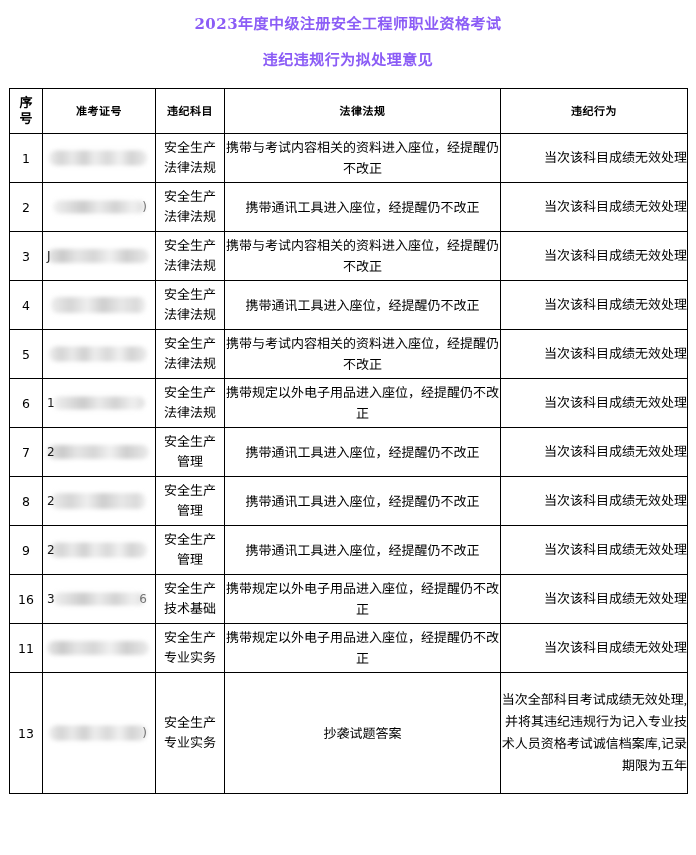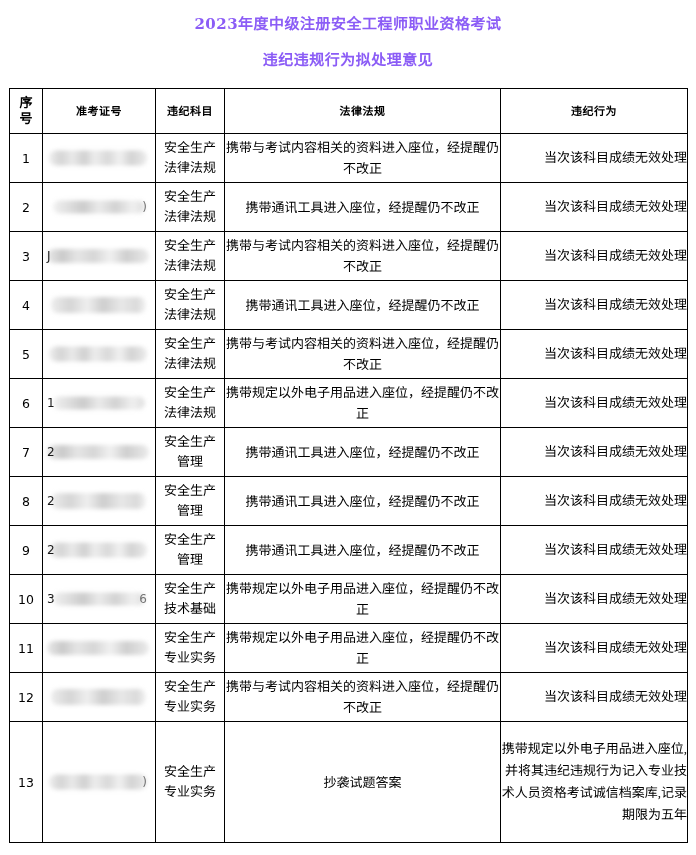--- a/index.html
+++ b/index.html
@@ -333,21 +333,21 @@
               <span class="redaction-prefix">2</span>
             </td>
             <td class="cell-subject">
               <span class="sline">安全生产</span>
               <span class="sline">管理</span>
             </td>
             <td class="cell-behave">携带通讯工具进入座位，经提醒仍不改正</td>
             <td class="cell-opinion">当次该科目成绩无效处理</td>
           </tr>
           <tr class="row-normal">
-            <td class="cell-no">10</td>
+            <td class="cell-no">16</td>
             <td class="cell-ticket">
               <span class="redaction v2"></span>
               <span class="redaction-prefix">3</span>
               <span class="redaction-suffix">6</span>
             </td>
             <td class="cell-subject">
               <span class="sline">安全生产</span>
               <span class="sline">技术基础</span>
             </td>
             <td class="cell-behave">携带规定以外电子用品进入座位，经提醒仍不改正</td>
@@ -358,42 +358,30 @@
             <td class="cell-ticket">
               <span class="redaction v3"></span>
             </td>
             <td class="cell-subject">
               <span class="sline">安全生产</span>
               <span class="sline">专业实务</span>
             </td>
             <td class="cell-behave">携带规定以外电子用品进入座位，经提醒仍不改正</td>
             <td class="cell-opinion">当次该科目成绩无效处理</td>
           </tr>
-          <tr class="row-normal">
-            <td class="cell-no">12</td>
-            <td class="cell-ticket">
-              <span class="redaction v4"></span>
-            </td>
-            <td class="cell-subject">
-              <span class="sline">安全生产</span>
-              <span class="sline">专业实务</span>
-            </td>
-            <td class="cell-behave">携带与考试内容相关的资料进入座位，经提醒仍不改正</td>
-            <td class="cell-opinion">当次该科目成绩无效处理</td>
-          </tr>
           <tr class="row-last">
             <td class="cell-no">13</td>
             <td class="cell-ticket">
               <span class="redaction "></span>
               <span class="redaction-suffix">)</span>
             </td>
             <td class="cell-subject">
               <span class="sline">安全生产</span>
               <span class="sline">专业实务</span>
             </td>
             <td class="cell-behave">抄袭试题答案</td>
-            <td class="cell-opinion">携带规定以外电子用品进入座位,并将其违纪违规行为记入专业技术人员资格考试诚信档案库,记录期限为五年</td>
+            <td class="cell-opinion">当次全部科目考试成绩无效处理,并将其违纪违规行为记入专业技术人员资格考试诚信档案库,记录期限为五年</td>
           </tr>
         </tbody>
     </table>
   </div>
 
 </div>
 
 </body></html>

